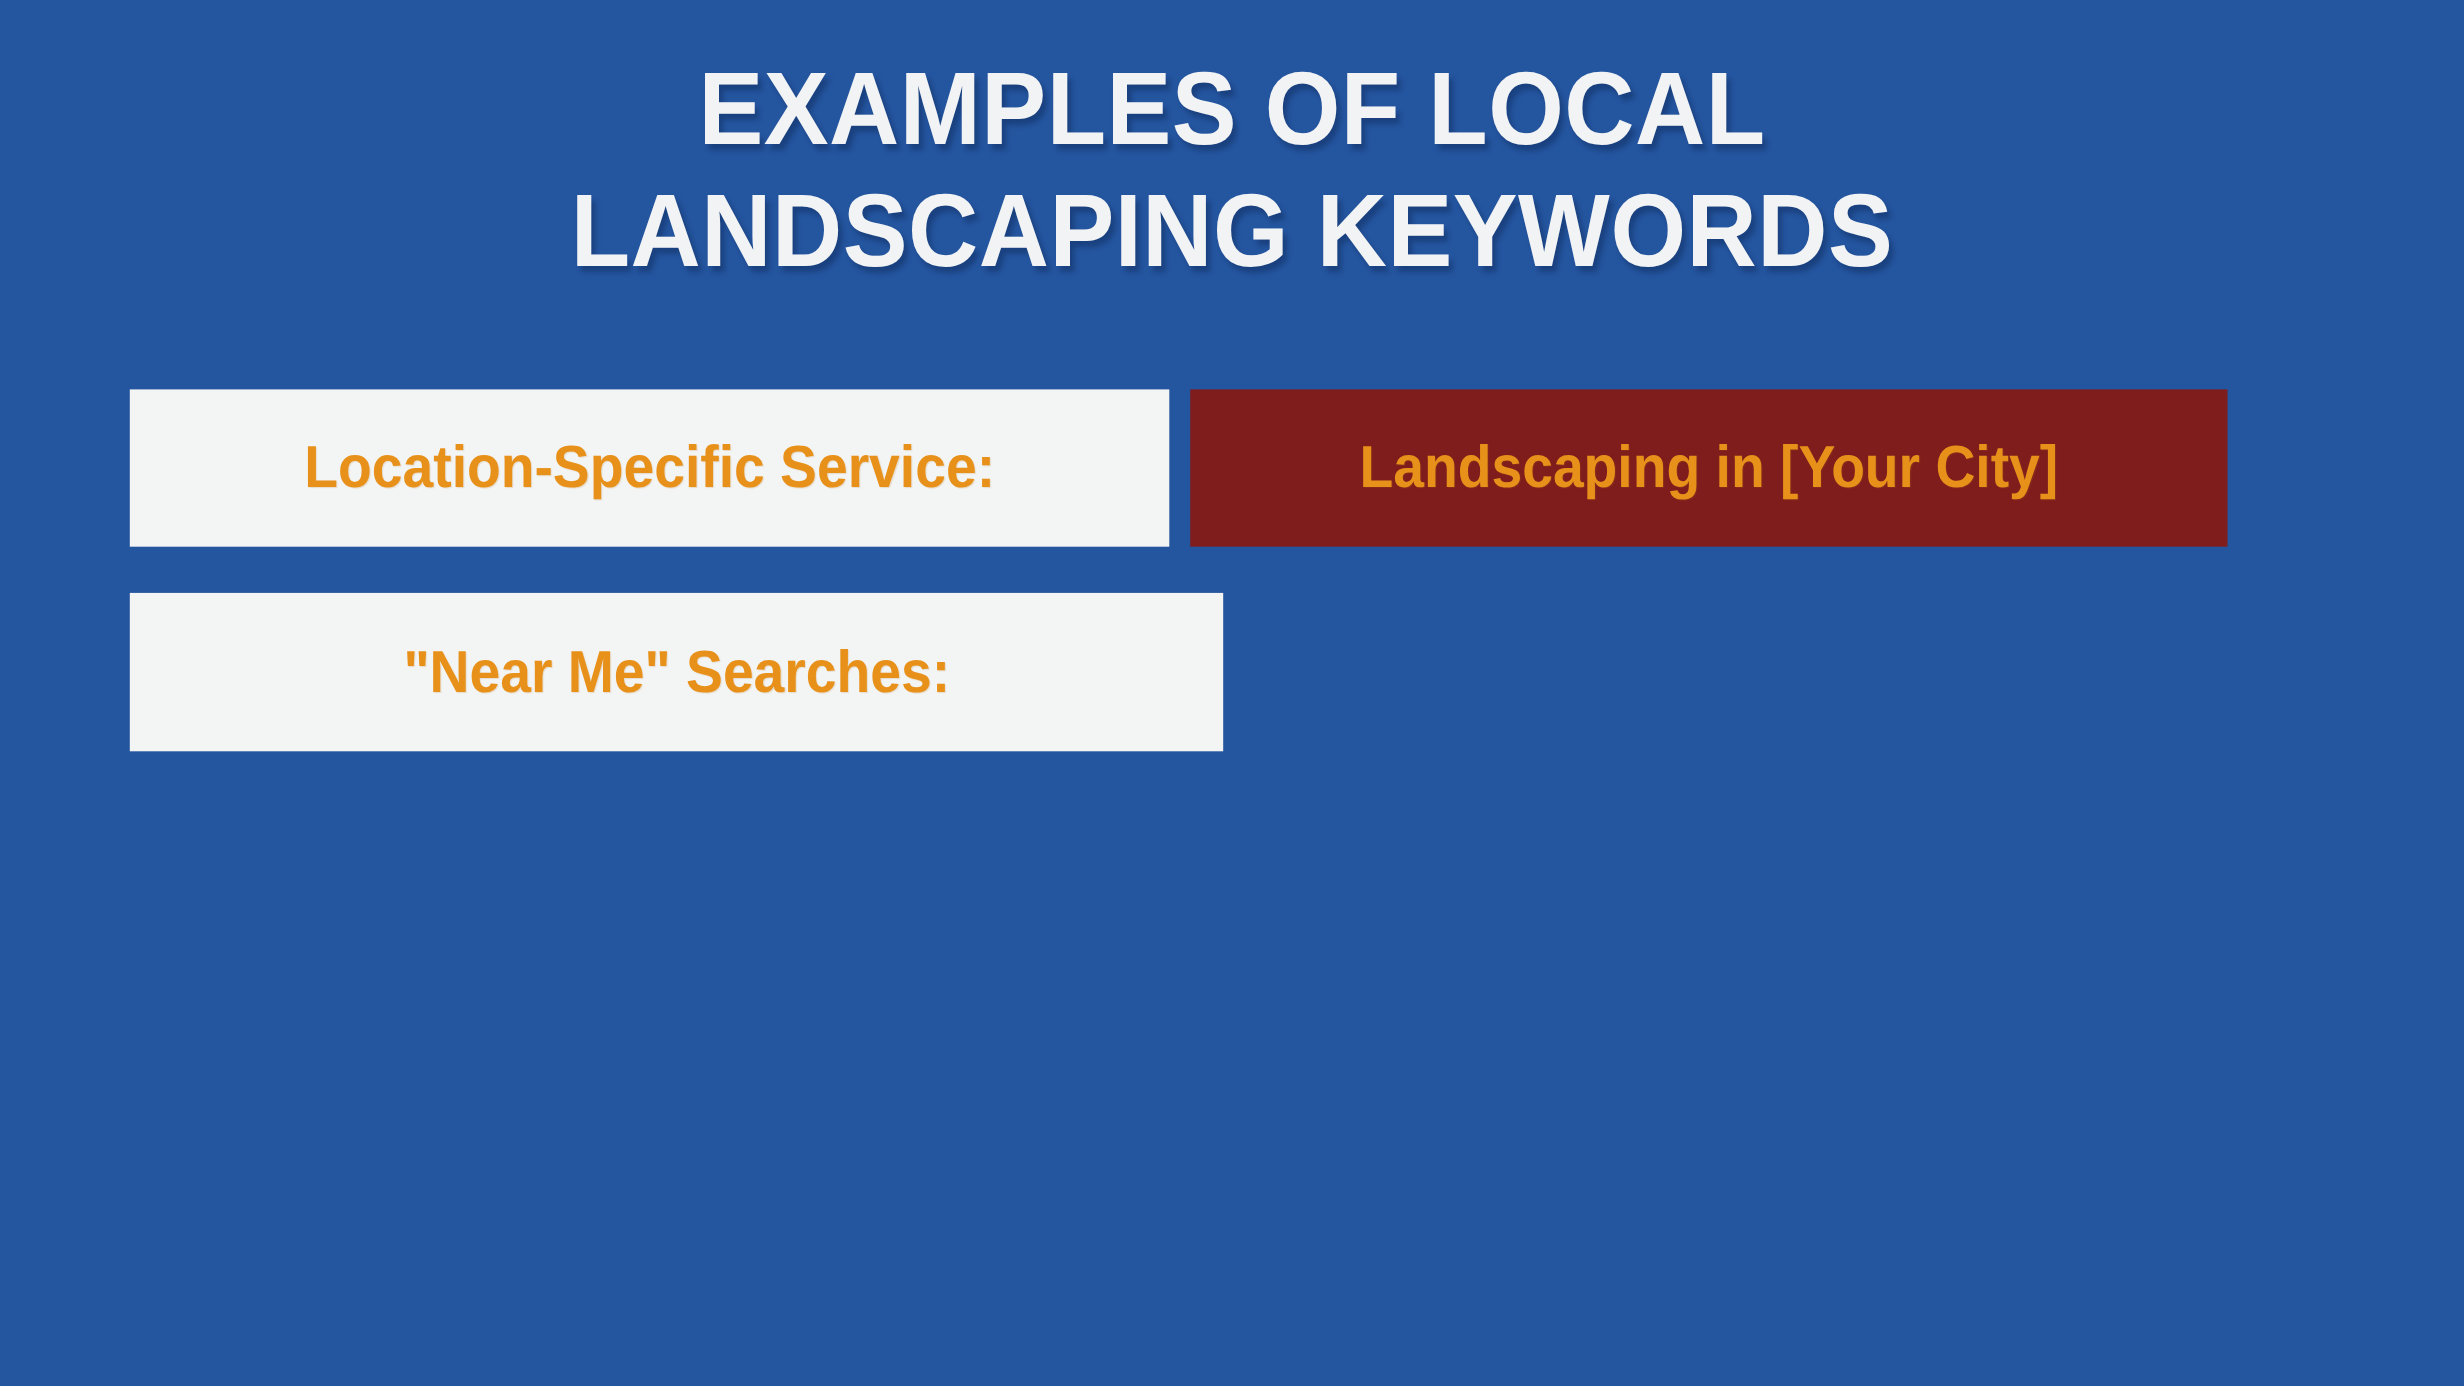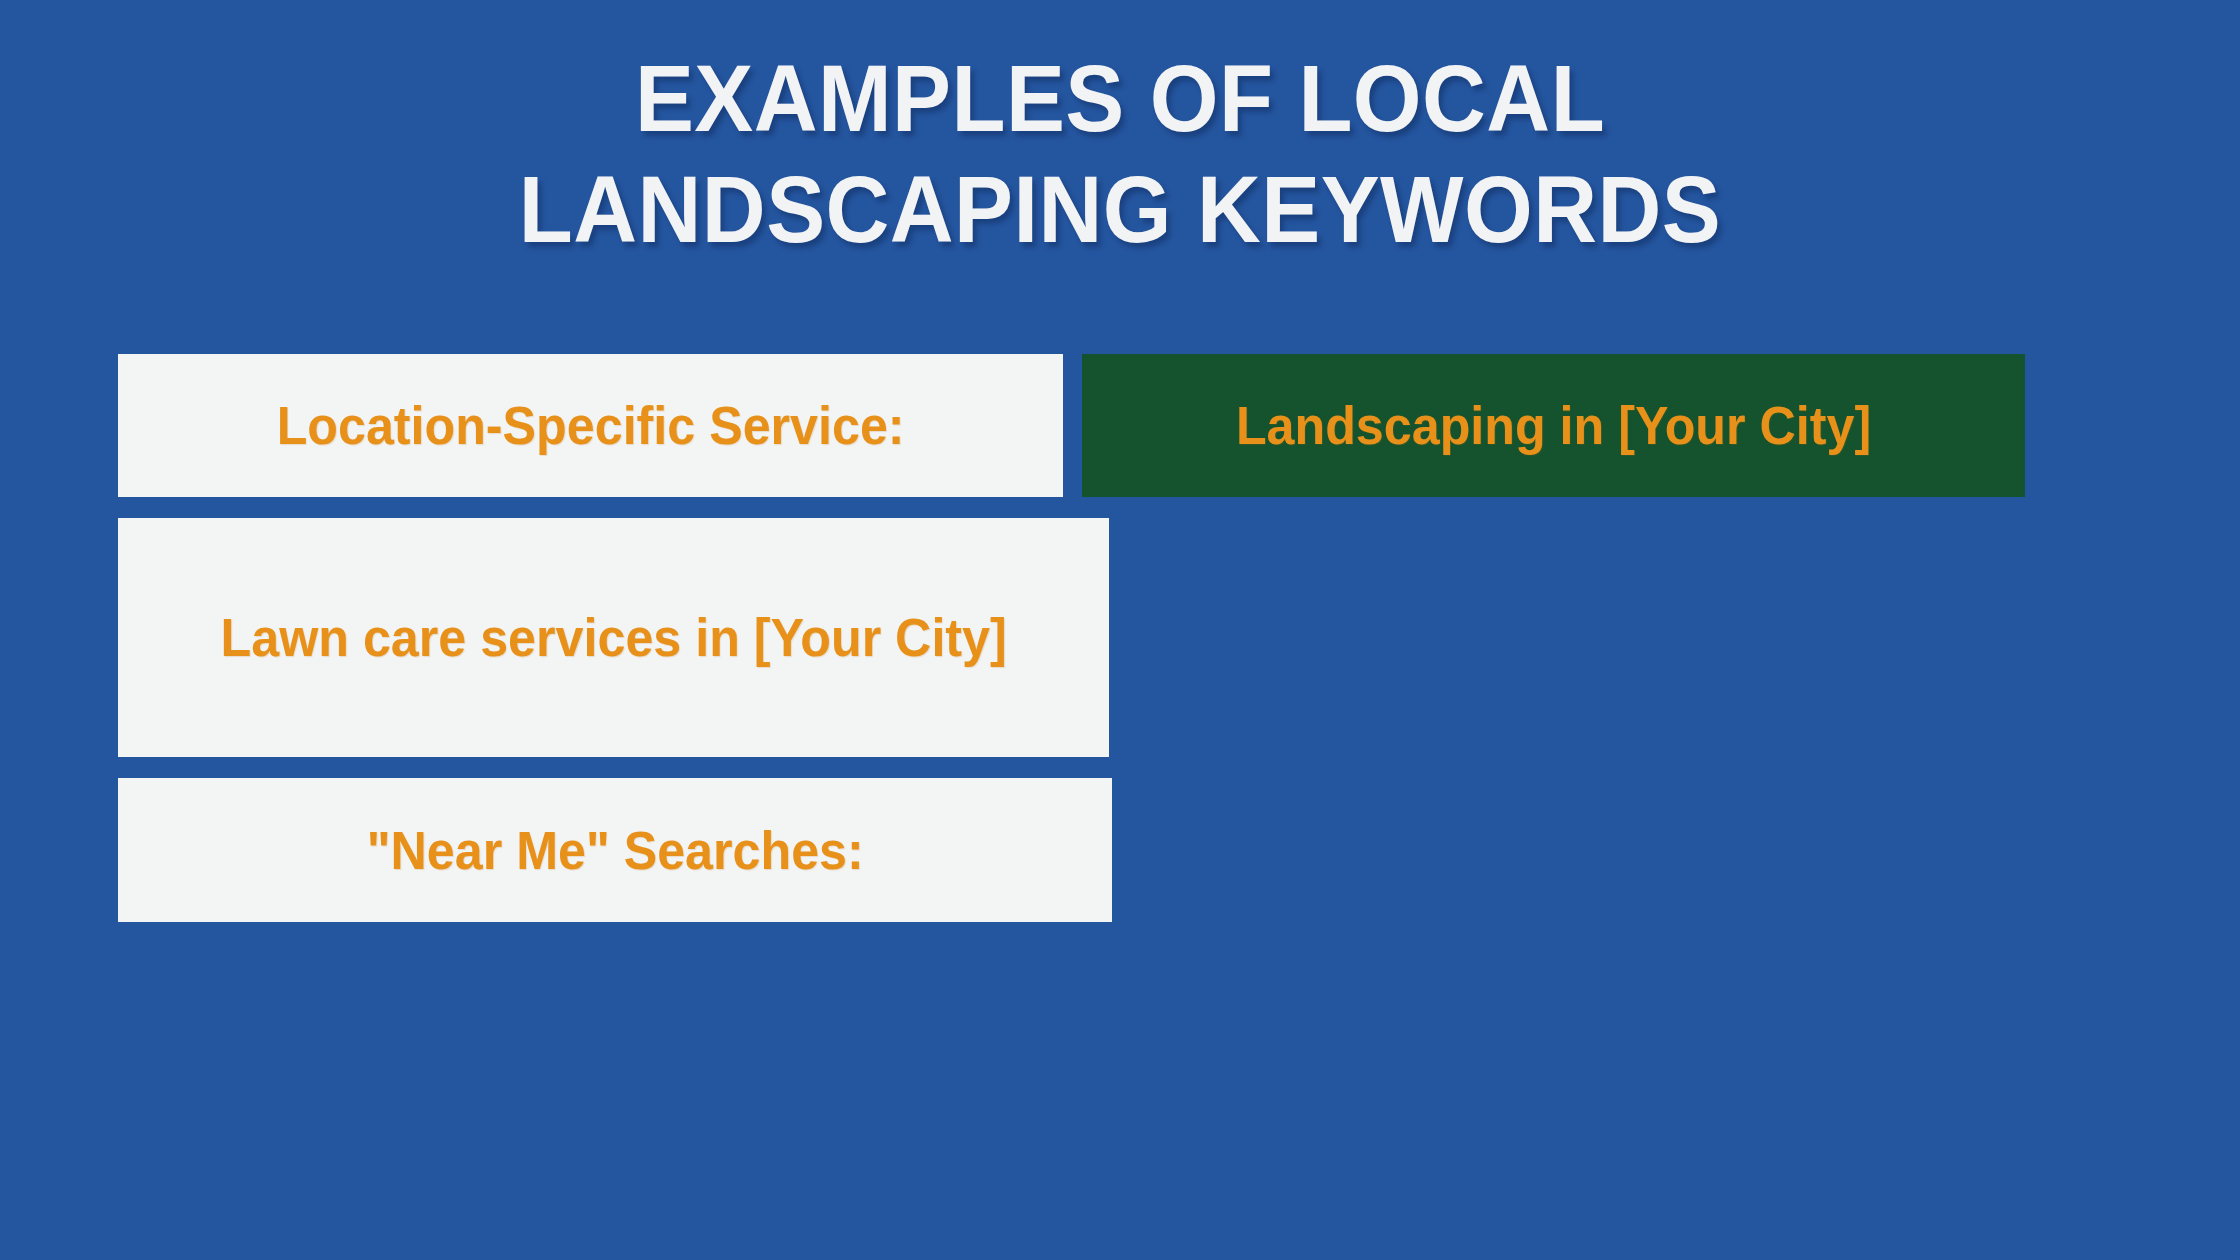--- a/index.html
+++ b/index.html
@@ -61,21 +61,21 @@
   .kw-cell {
     display: flex;
     align-items: center;
     justify-content: center;
     box-sizing: border-box;
     background: #F3F4F4;
     padding: 6px 26px;
     text-align: center;
   }
   .kw-cell.white {
-    background: #14532d;
+    background: #7f1d1d;
   }
   .cell-label {
     display: block;
     color: #E8911A;
     font-family: "Liberation Sans", sans-serif;
     font-weight: bold;
     font-size: 54px;
     line-height: 1.38;
     transform: scaleX(0.93);
     transform-origin: center center;
@@ -104,23 +104,20 @@
     <div class="kw-row">
       <div class="kw-cell col-left h-143">
         <span class="cell-label">Location-Specific Service:</span>
       </div>
       <div class="kw-cell col-right h-143 white">
         <span class="cell-label">Landscaping in [Your City]</span>
       </div>
     </div>
 
     <div class="kw-row">
-      <div class="kw-cell col-right h-239">
-        <span class="cell-label">Lawn care services in [Your City]</span>
-      </div>
     </div>
 
     <div class="kw-row">
       <div class="kw-cell col-left h-144">
         <span class="cell-label">"Near Me" Searches:</span>
       </div>
     </div>
 
     <div class="kw-row">
     </div>

